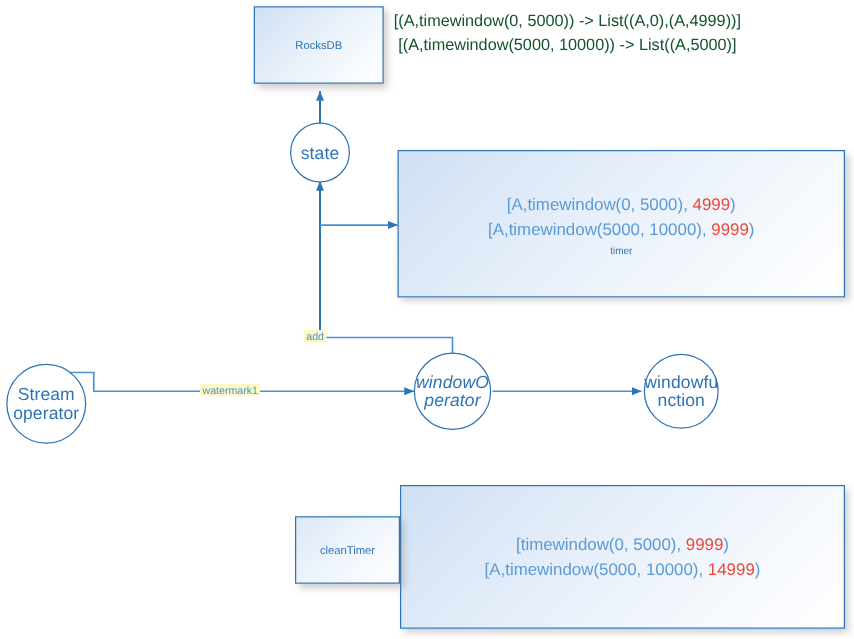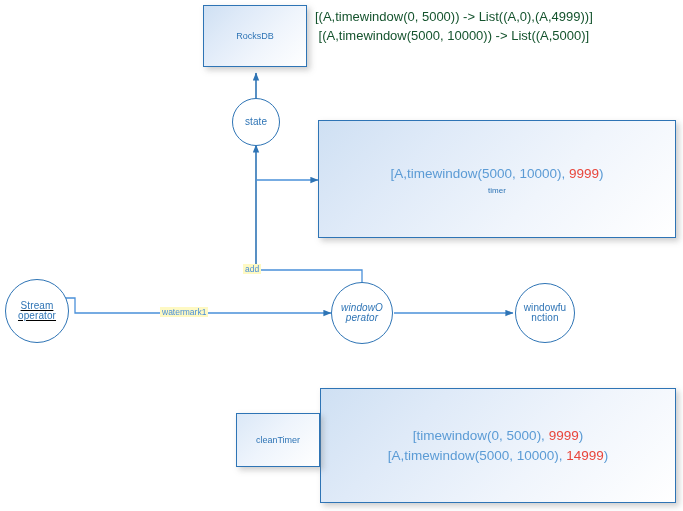--- a/index.html
+++ b/index.html
@@ -49,21 +49,21 @@
     background: #ffffff;
     border-radius: 50%;
     display: flex;
     align-items: center;
     justify-content: center;
     text-align: center;
     line-height: 1.05;
   }
   .label-small {
     color: #2e74b5;
-    font-size: 10px;
+    font-size: 14px;
     letter-spacing: 0.1px;
   }
   .label-box {
     color: #2e74b5;
     font-size: 9px;
   }
   .eq-block {
     position: absolute;
     color: #14532d;
     font-size: 13px;
@@ -135,27 +135,30 @@
   <div>[(A,timewindow(5000, 10000)) -&gt; List((A,5000)]</div>
 </div>
 
 <div class="node circle" style="left:232px; top:98px; width:48px; height:48px;">
   <span class="label-small">state</span>
 </div>
 
 <div class="node rect" style="left:318px; top:120px; width:358px; height:118px;">
   <div class="center-stack">
     <div class="big-text">
+      <span>[A,timewindow(0, 5000), </span><span class="num-red">4999</span><span>)</span>
+    </div>
+    <div class="big-text">
       <span>[A,timewindow(5000, 10000), </span><span class="num-red">9999</span><span>)</span>
     </div>
     <div class="timer-cap">timer</div>
   </div>
 </div>
 
-<div class="node circle" style="left:5px; top:279px; width:64px; height:64px;text-decoration:underline;">
+<div class="node circle" style="left:5px; top:291px; width:64px; height:64px;">
   <span class="label-small">
     <span>Stream</span><br>
     <span>operator</span>
   </span>
 </div>
 
 <div class="node circle" style="left:331px; top:282px; width:62px; height:62px;font-style:italic;">
   <span class="label-small">
     <span>windowO</span><br>
     <span>perator</span>

